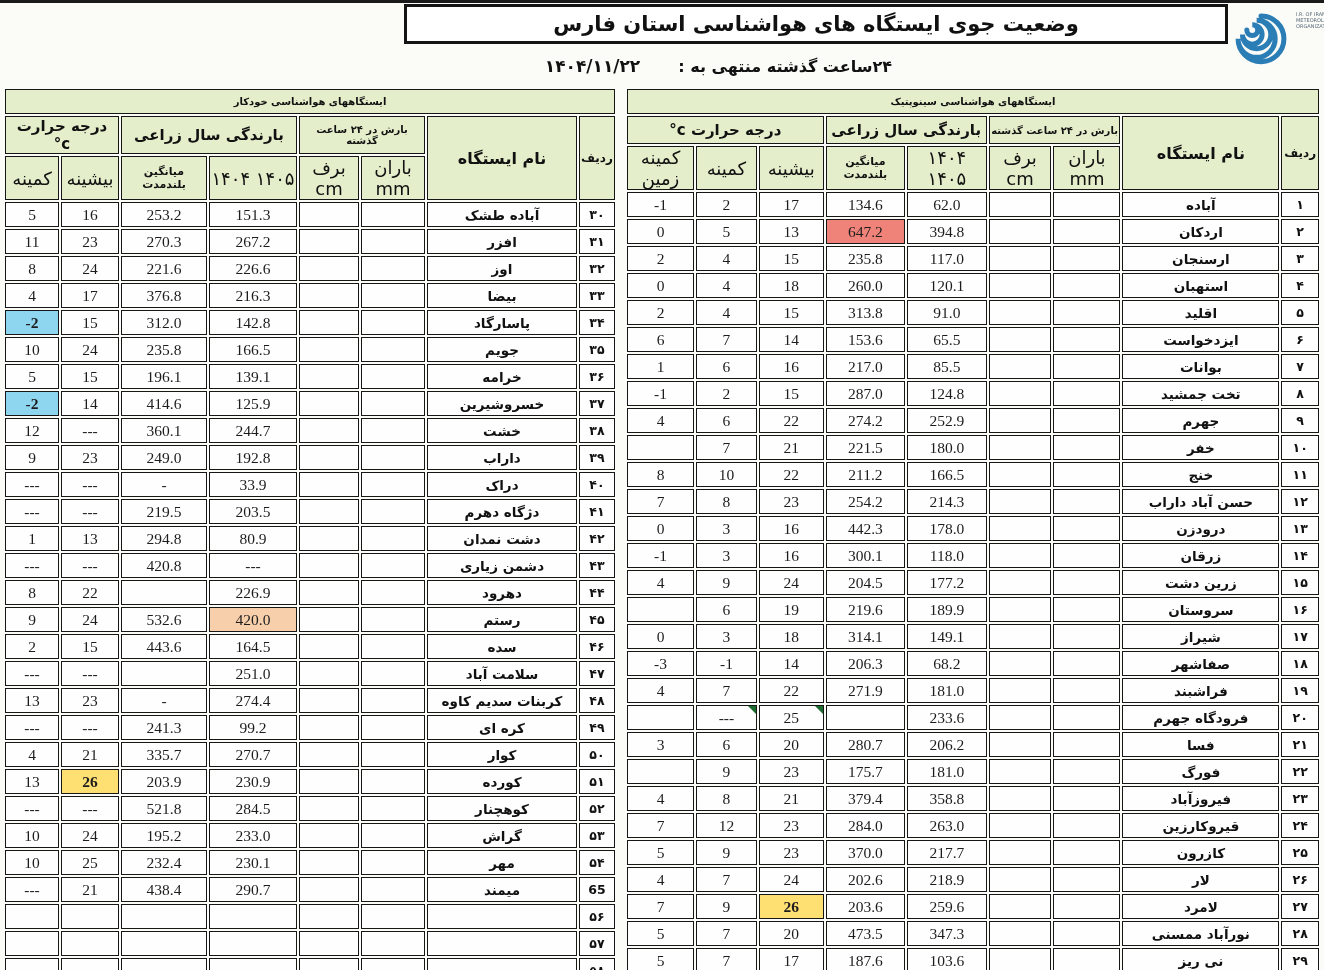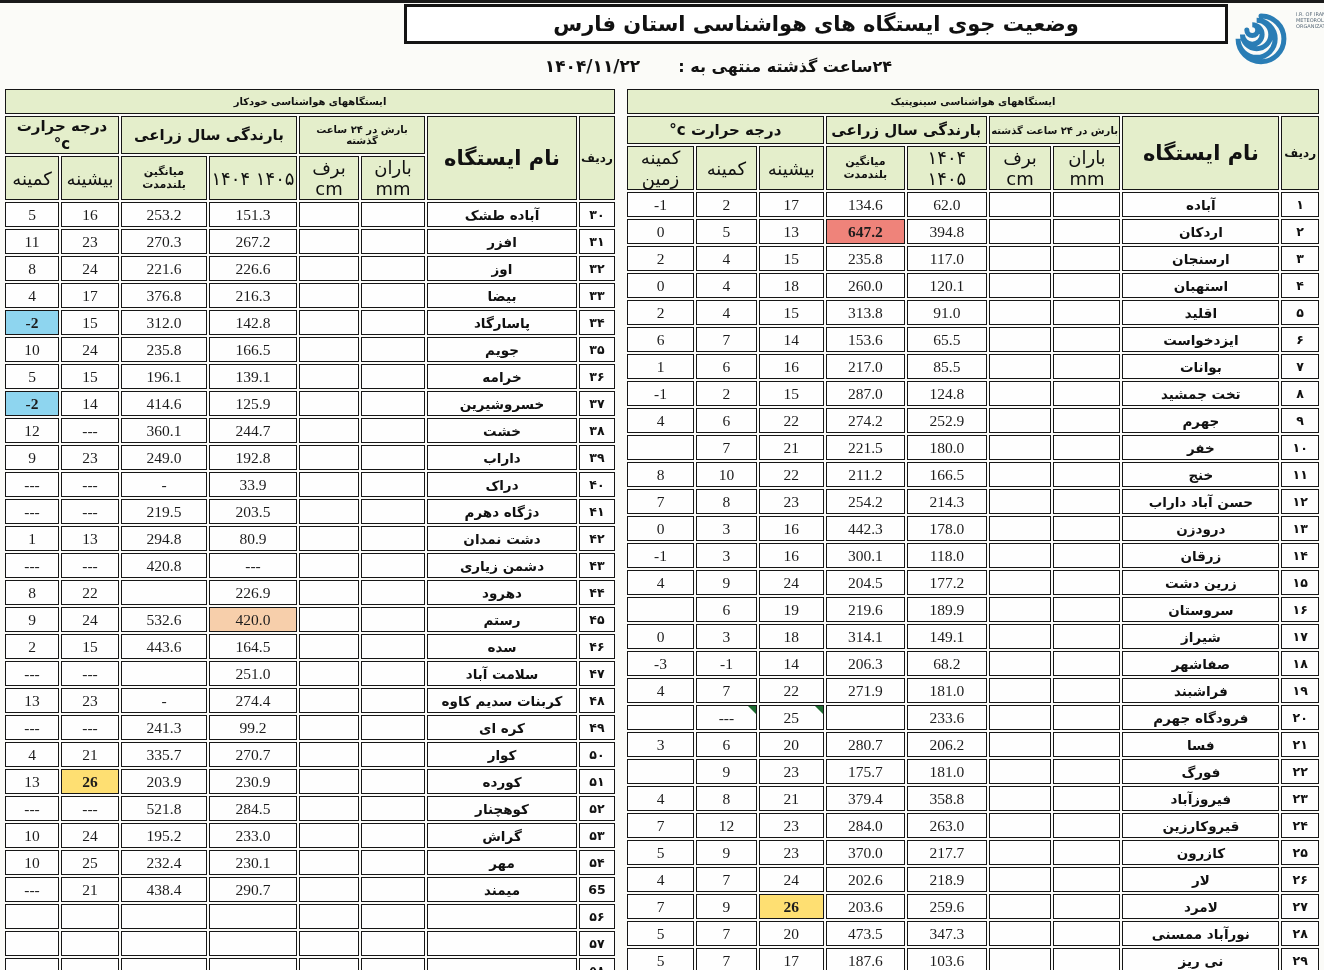--- a/index.html
+++ b/index.html
@@ -43,27 +43,27 @@
   #tbl-syn{width:700px}
   #tbl-auto{width:610px}
   th,td{border:1.6px solid var(--ink);background:var(--cell);text-align:center;vertical-align:middle;overflow:hidden}
   th{background:var(--green)}
   .sect{height:25px;font-size:10px;font-weight:bold}
   .h-big{font-size:15px;font-weight:bold;height:28px}
   .h-small{font-size:10px;font-weight:bold;height:28px}
   .h-sub{font-size:18px;font-weight:normal;height:34px}
   .h-tiny{font-size:11px;font-weight:bold}
   .h-rowno{font-size:12px;font-weight:bold}
-  .h-name{font-size:21px;font-weight:bold}
+  .h-name{font-size:16px;font-weight:bold}
   td{height:25px;padding:0 2px}
   td.num{font-family:"Liberation Serif","DejaVu Serif",serif;font-size:15.5px;direction:ltr;color:#1c1c1c}
   td.name{font-size:13.5px;font-weight:bold;white-space:nowrap}
   td.rowno{font-size:12.5px;font-weight:bold}
   
-  .hl-red{background:#ef837a !important;color:#7e1408;font-weight:bold}
+  .hl-red{background:#ef837a !important;color:#7e1408;font-weight:normal}
   .hl-orange{background:#f7cfab !important;color:#a3401a;font-weight:normal}
   .hl-yellow{background:#fedf72 !important;color:#b04a0f;font-weight:bold}
   .hl-blue{background:#8ed5ef !important;color:#2c1e7d;font-weight:bold}
   .hl-tri{position:relative}
   .hl-tri::after{
     content:"";position:absolute;top:0;right:0;width:0;height:0;
     border-top:8px solid #1c6b2f;border-left:8px solid transparent;
   }
 </style>
 </head>

